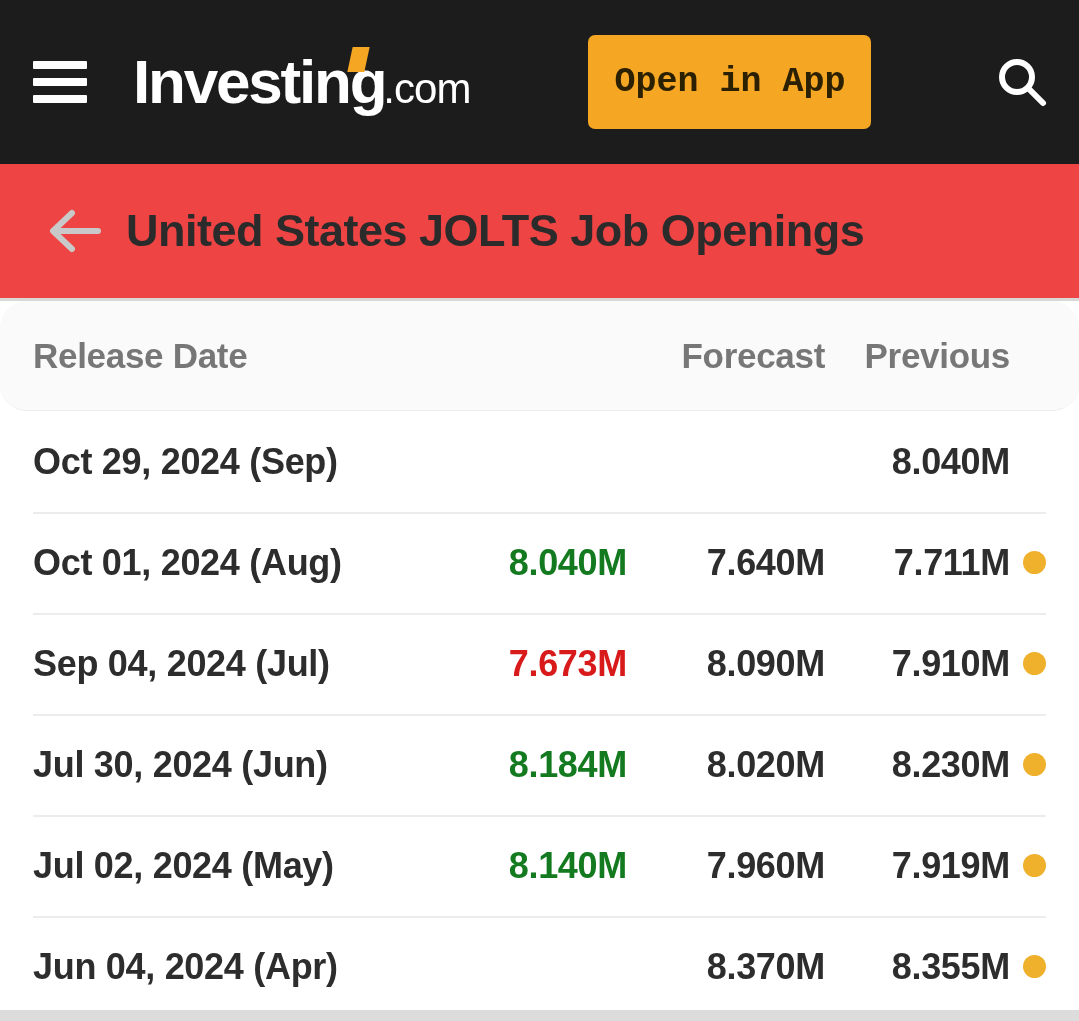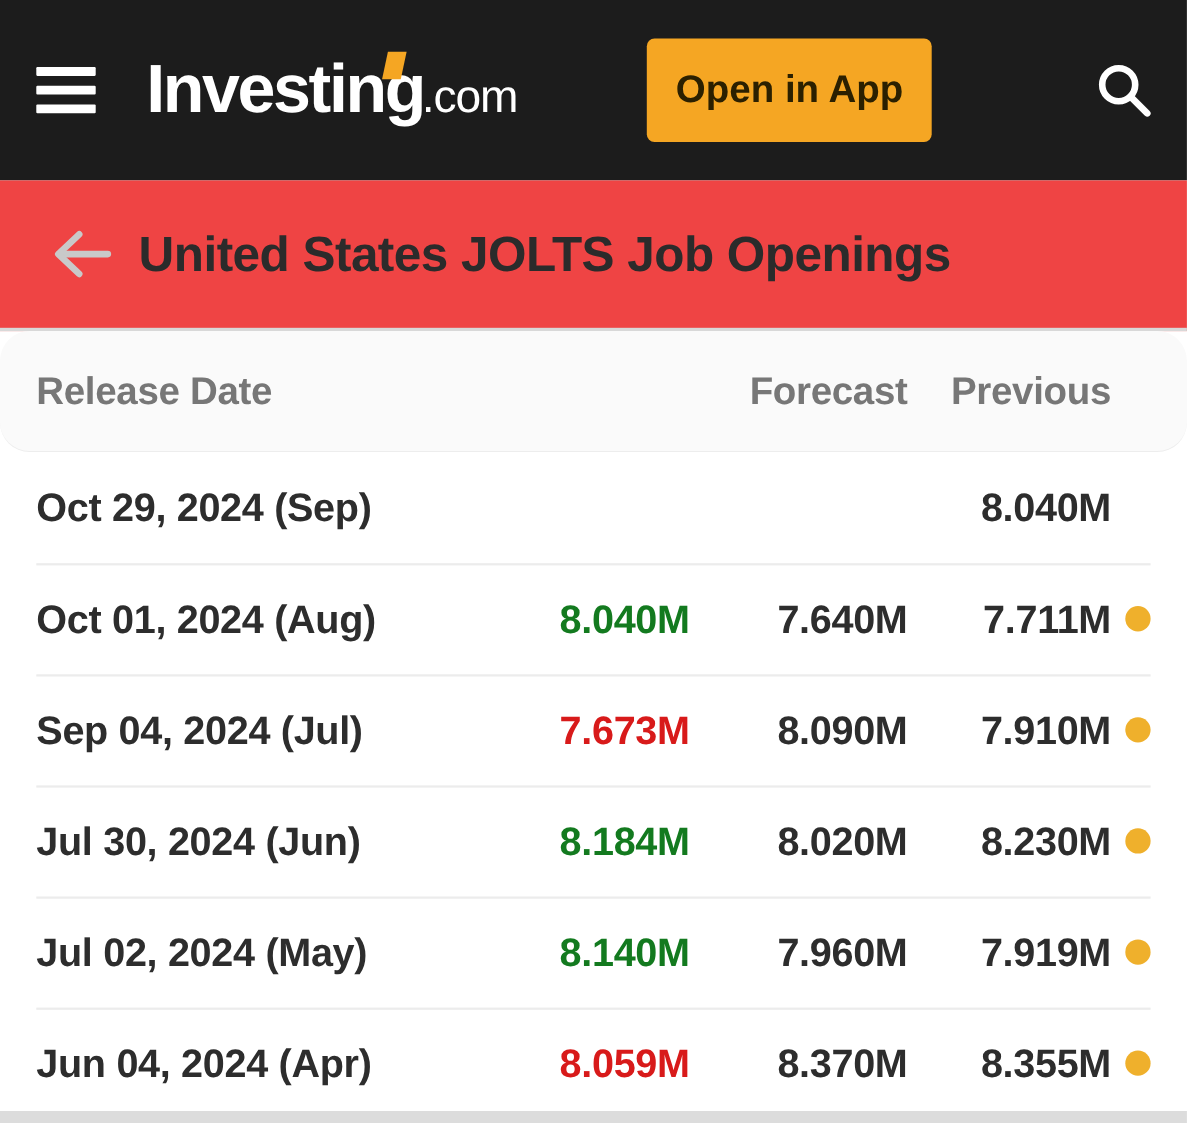--- a/index.html
+++ b/index.html
@@ -82,21 +82,21 @@
     background: #f5a623;
     transform: skewX(-12deg);
   }
 
   .open-in-app {
     margin-left: 118px;
     background: #f5a623;
     color: #2b2000;
     border: none;
     border-radius: 7px;
-    font-family: Liberation Sans, sans-serif;
+    font-family: Liberation Mono, monospace;
     font-size: 35px;
     font-weight: bold;
     padding: 0 26px;
     height: 94px;
     line-height: 94px;
     cursor: pointer;
     white-space: nowrap;
     flex: 0 0 auto;
   }
 
@@ -321,21 +321,20 @@
           <div class="c-date">Jul 02, 2024 (May)</div>
           <div class="c-num c-actual actual-up">8.140M</div>
           <div class="c-num c-forecast">7.960M</div>
           <div class="c-num c-previous">7.919M</div>
           <div class="dot-slot">
             <span class="dot"></span>
           </div>
         </div>
         <div class="row">
           <div class="c-date">Jun 04, 2024 (Apr)</div>
-          <div class="c-num c-actual actual-down">8.059M</div>
           <div class="c-num c-forecast">8.370M</div>
           <div class="c-num c-previous">8.355M</div>
           <div class="dot-slot">
             <span class="dot"></span>
           </div>
         </div>
       </div>
   </div>
 
   <div class="bottom-strip"></div>

